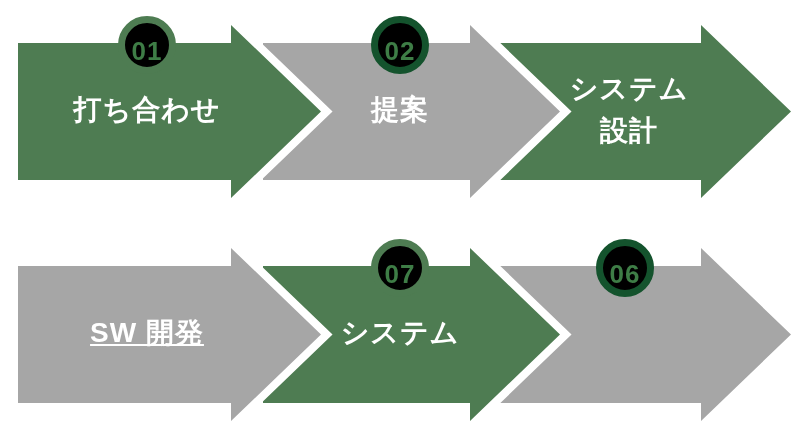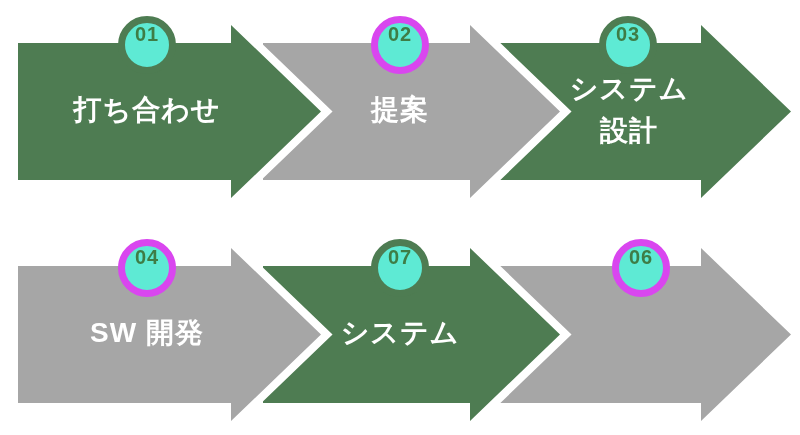--- a/index.html
+++ b/index.html
@@ -21,56 +21,56 @@
     paint-order: stroke;
   }
   .arrow.green { fill: #4E7C52; }
   .arrow.gray  { fill: #A6A6A6; }
 
   
   .badge {
     position: absolute;
     width: 44px; height: 44px;
     border-radius: 50%;
-    background: #5eead4;
-    display: flex; align-items: flex-start; justify-content: center;
+    background: #000000;
+    display: flex; align-items: flex-end; justify-content: center;
     color: #3E7D46;
-    font-size: 20px;
+    font-size: 26px;
     font-weight: bold;
     letter-spacing: 1px;
     box-sizing: content-box;
   }
   .badge.green { border: 7px solid #4E7C52; }
-  .badge.gray  { border: 7px solid #d946ef; }
+  .badge.gray  { border: 7px solid #14532d; }
 
   
   .label {
     position: absolute;
     transform: translate(-50%, -50%);
     color: #ffffff;
     font-size: 28px;
     font-weight: bold;
     text-align: center;
     white-space: nowrap;
     line-height: 42px;
     letter-spacing: 1px;
   }
 
   
   .b1 { left: 118px; top: 16px; }
   .b2 { left: 371px; top: 16px; }
   .b3 { left: 599px; top: 16px; }
   .b4 { left: 118px; top: 239px; }
   .b5 { left: 371px; top: 239px; }
-  .b6 { left: 612px; top: 239px; }
+  .b6 { left: 596px; top: 239px; }
 
   .l1 { left: 147px; top: 110px; }
   .l2 { left: 400px; top: 110px; }
   .l3 { left: 629px; top: 110px; }
-  .l4 { left: 147px; top: 333px; }
+  .l4 { left: 147px; top: 333px; text-decoration: underline; }
   .l5 { left: 400px; top: 333px; }
   .l6 { left: 627px; top: 333px; }
 </style>
 </head>
 <body>
 
 <div class="stage">
 
   <svg width="800" height="435" viewBox="0 0 800 435">
 
@@ -81,26 +81,20 @@
     <polygon class="arrow gray" points="500,266 701,266 701,248 791,334.5 701,421 701,403 500,403"></polygon>
     <polygon class="arrow green" points="263,266 470,266 470,248 560,334.5 470,421 470,403 263,403"></polygon>
     <polygon class="arrow gray" points="18,266 231,266 231,248 321,334.5 231,421 231,403 18,403"></polygon>
   </svg>
 
   <div class="badge green b1">
     <span>01</span>
   </div>
   <div class="badge gray b2">
     <span>02</span>
-  </div>
-  <div class="badge green b3">
-    <span>03</span>
-  </div>
-  <div class="badge gray b4">
-    <span>04</span>
   </div>
   <div class="badge green b5">
     <span>07</span>
   </div>
   <div class="badge gray b6">
     <span>06</span>
   </div>
 
   <div class="label l1">
     <div>打ち合わせ</div>

